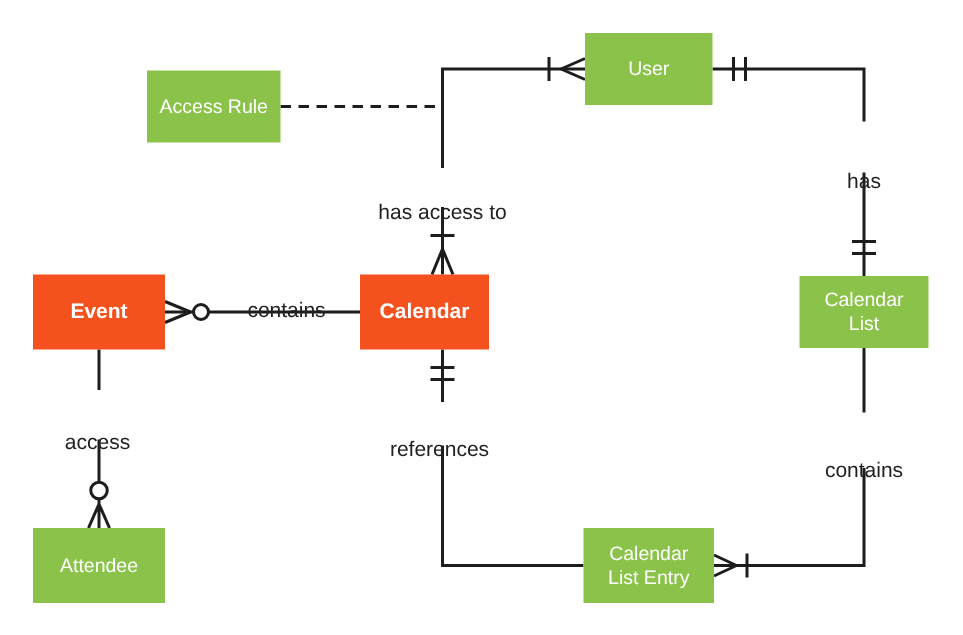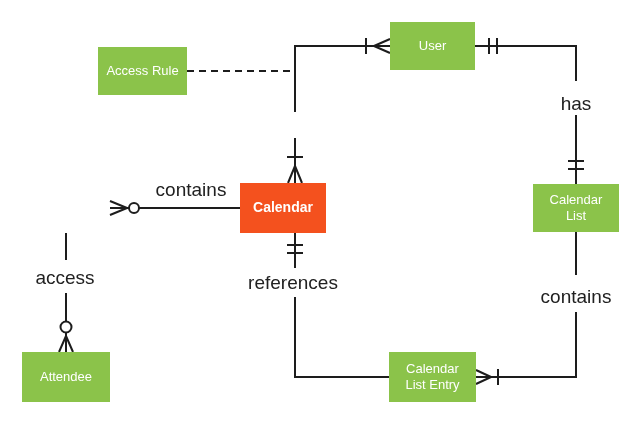--- a/index.html
+++ b/index.html
@@ -16,21 +16,21 @@
   .entity{
     position:absolute;display:flex;align-items:center;justify-content:center;
     text-align:center;color:var(--entity-text,#fff);box-sizing:border-box;padding:2px 6px;
   }
   .entity.green{background:var(--entity-green,#8BC34A);}
   .entity.orange{background:var(--entity-orange,#F4511E);}
   .entity .entity-label{font-size:13px;line-height:1.25;}
   .entity.orange .entity-label{font-size:14px;font-weight:700;}
   .rel-label{
     position:absolute;transform:translate(-50%,-50%);
-    font-size:19px;color:var(--label-text,#212121);white-space:nowrap;
+    font-size:14px;color:var(--label-text,#212121);white-space:nowrap;margin-top:16px;
   }
 </style>
 </head>
 <body>
 
 <div class="canvas">
 
   <svg class="wires" viewBox="0 0 642 423">
 
     <g>
@@ -94,39 +94,43 @@
   </svg>
 
   <div class="entity green" style="left:390px;top:22px;width:85px;height:48px;">
     <span class="entity-label">User</span>
   </div>
 
   <div class="entity green" style="left:98px;top:47px;width:89px;height:48px;">
     <span class="entity-label">Access Rule</span>
   </div>
 
+  <div class="entity orange" style="left:22px;top:183px;width:88px;height:50px;">
+    <span class="entity-label">Event</span>
+  </div>
 
   <div class="entity orange" style="left:240px;top:183px;width:86px;height:50px;">
     <span class="entity-label">Calendar</span>
   </div>
 
   <div class="entity green" style="left:533px;top:184px;width:86px;height:48px;">
     <span class="entity-label">Calendar List</span>
   </div>
 
   <div class="entity green" style="left:22px;top:352px;width:88px;height:50px;">
     <span class="entity-label">Attendee</span>
   </div>
 
   <div class="entity green" style="left:389px;top:352px;width:87px;height:50px;">
     <span class="entity-label">Calendar List Entry</span>
   </div>
 
   <div class="rel-label" style="left:191px;top:190px;">contains</div>
 
+  <div class="rel-label" style="left:295px;top:125px;">has access to</div>
 
   <div class="rel-label" style="left:576px;top:104px;">has</div>
 
   <div class="rel-label" style="left:65px;top:278px;">access</div>
 
   <div class="rel-label" style="left:293px;top:283px;">references</div>
 
   <div class="rel-label" style="left:576px;top:297px;">contains</div>
 
 </div>

